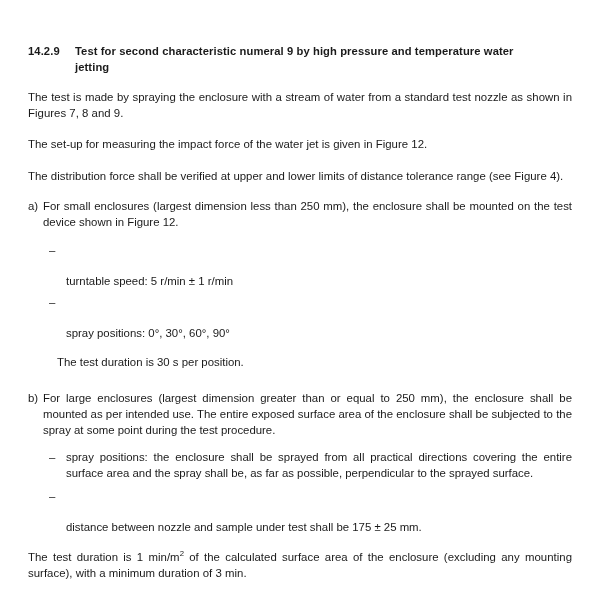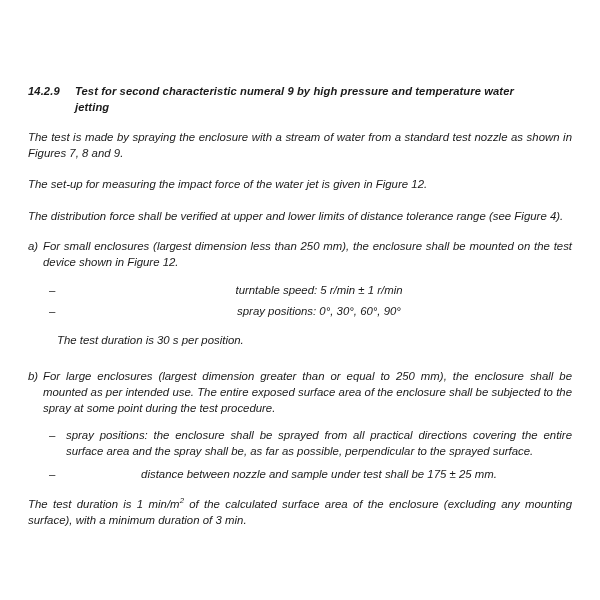--- a/index.html
+++ b/index.html
@@ -13,22 +13,21 @@
     font-family: "Liberation Sans", sans-serif;
     color: #1a1a1a;
     overflow: hidden;
   }
 
   .page {
     position: relative;
     width: 600px;
     height: 600px;
     box-sizing: border-box;
-    padding: 84px 28px 0 28px;
-    font-style: italic;
+    padding: 44px 28px 0 28px;
   }
 
   
   .sec-heading {
     display: flex;
     align-items: flex-start;
     font-weight: bold;
     font-size: 11.2px;
     line-height: 15.5px;
     letter-spacing: 0.1px;
@@ -97,21 +96,22 @@
   }
   .dash-marker {
     flex: 0 0 auto;
     width: 17px;
   }
   .dash-text {
     flex: 1 1 auto;
     text-align: justify;
   }
   .dash-text.nojust {
-    text-align: center;
+    text-align: left;
+    margin-top: 31px;
   }
 
   
   .note-line {
     font-size: 11.4px;
     line-height: 15.6px;
     padding-left: 22px;
     margin: 7px;
   }
 

